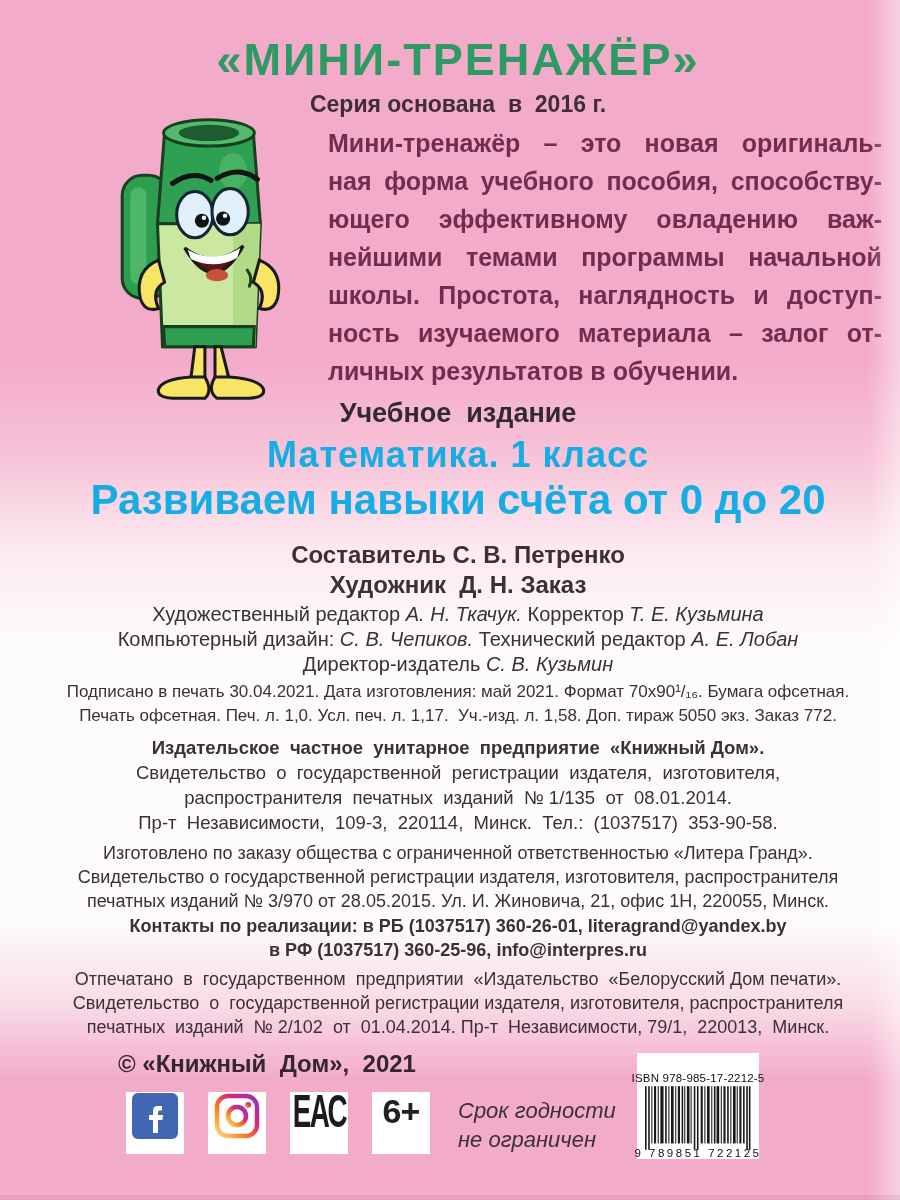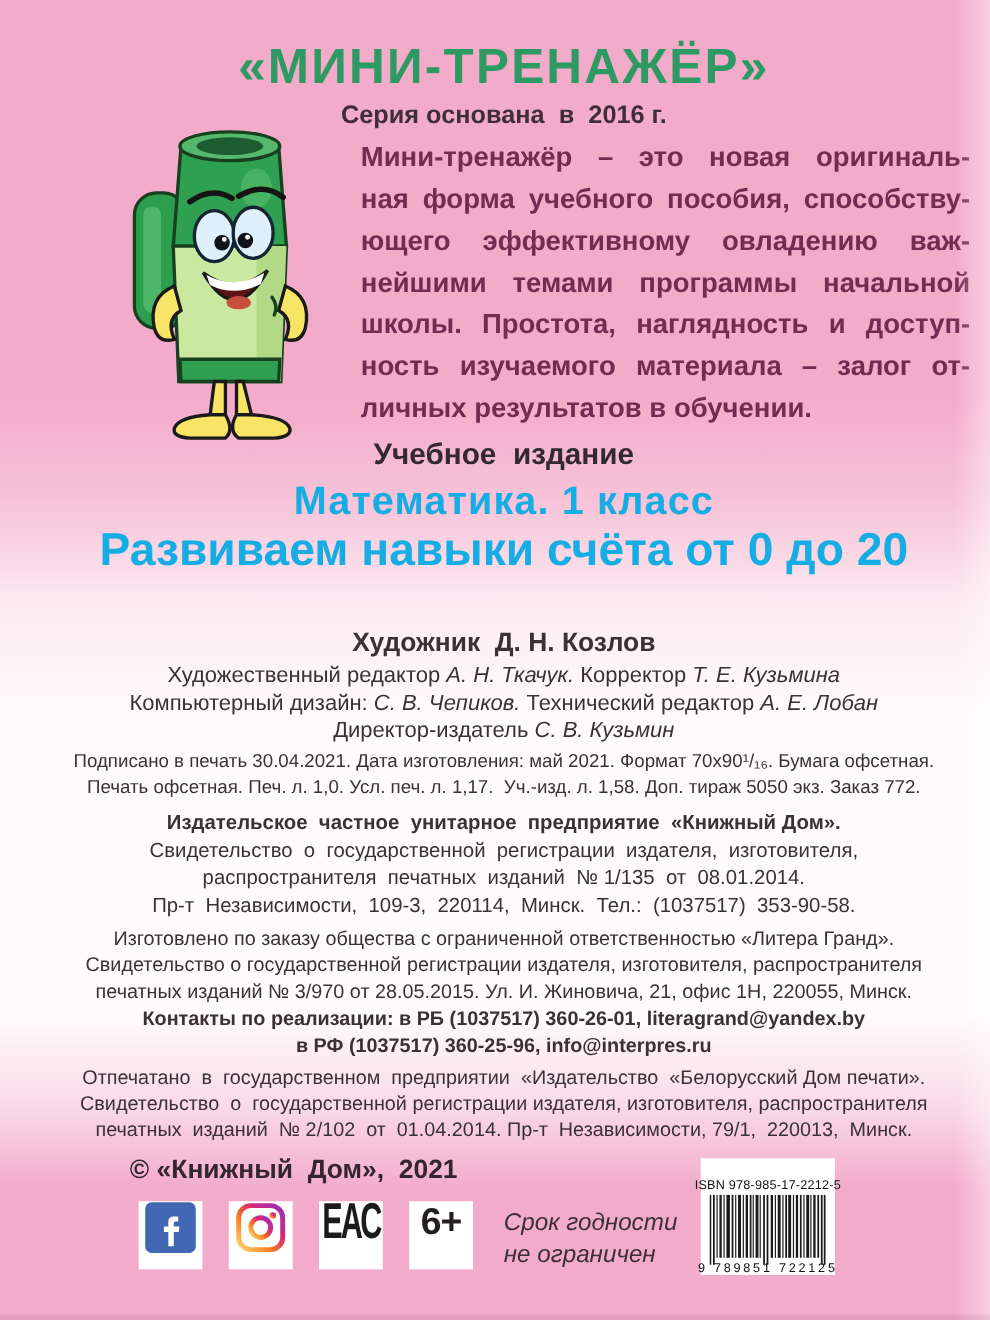--- a/index.html
+++ b/index.html
@@ -124,21 +124,22 @@
     <div>нейшими темами программы начальной</div>
     <div>школы. Простота, наглядность и доступ-</div>
     <div>ность изучаемого материала – залог от-</div>
     <div class="last">личных результатов в обучении.</div>
   </div>
 
   <div class="abs ctr edition pre">Учебное  издание</div>
   <div class="abs ctr subject pre">Математика. 1 класс</div>
   <div class="abs ctr booktitle pre">Развиваем навыки счёта от 0 до 20</div>
 
-  <div class="abs ctr artist pre">Художник  Д. Н. Козлов</div>
+  <div class="abs ctr compiler pre">Составитель С. В. Петренко</div>
+  <div class="abs ctr artist pre">Художник  Д. Н. Заказ</div>
 
   <div class="abs ctr edline1"><span>Художественный редактор  </span><span class="it">А. Н. Ткачук.</span><span>  Корректор </span><span class="it">Т. Е. Кузьмина</span></div>
   <div class="abs ctr edline2"><span>Компьютерный дизайн:  </span><span class="it">С. В. Чепиков.</span><span>  Технический редактор </span><span class="it">А. Е. Лобан</span></div>
   <div class="abs ctr edline3"><span>Директор-издатель  </span><span class="it">С. В. Кузьмин</span></div>
 
   <div class="abs ctr imp1 pre">Подписано в печать 30.04.2021. Дата изготовления: май 2021. Формат 70х90¹/₁₆. Бумага офсетная.</div>
   <div class="abs ctr imp2 pre">Печать офсетная. Печ. л. 1,0. Усл. печ. л. 1,17.  Уч.-изд. л. 1,58. Доп. тираж 5050 экз. Заказ 772.</div>
 
   <div class="abs ctr pub1 pre">Издательское  частное  унитарное  предприятие  «Книжный Дом».</div>
   <div class="abs ctr pub2 pre">Свидетельство  о  государственной  регистрации  издателя,  изготовителя,</div>

